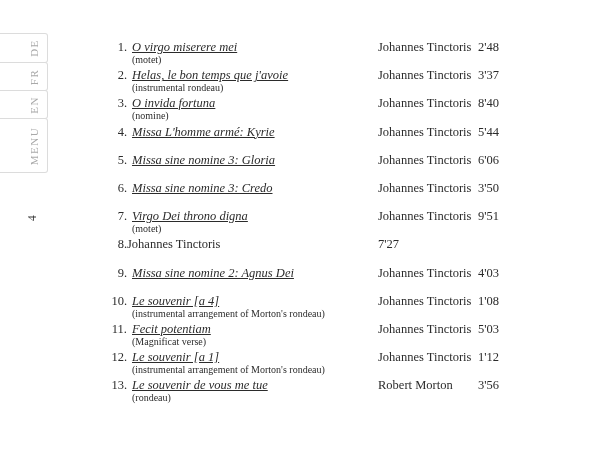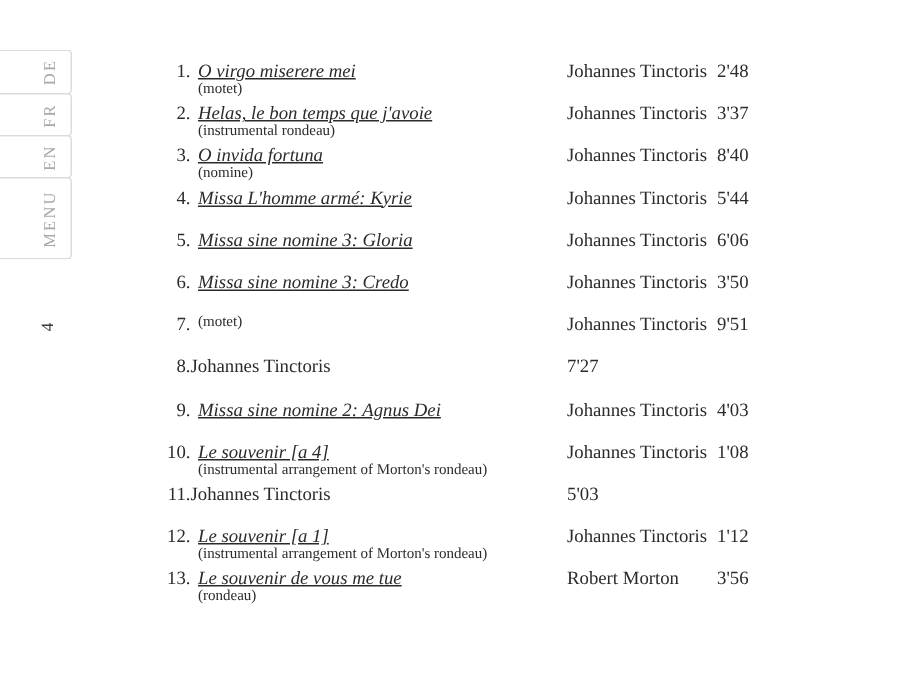--- a/index.html
+++ b/index.html
@@ -183,20 +183,21 @@
       <div class="titles">
         <div class="title">Missa sine nomine 3: Credo</div>
 
       </div>
       <div class="artist">Johannes Tinctoris</div>
       <div class="dur">3'50</div>
     </div>
       <div class="track">
       <div class="no">7.</div>
       <div class="titles">
+        <div class="title">Virgo Dei throno digna</div>
         <div class="sub">(motet)</div>
       </div>
       <div class="artist">Johannes Tinctoris</div>
       <div class="dur">9'51</div>
     </div>
       <div class="track">
       <div class="no">8.</div>
       <div class="artist">Johannes Tinctoris</div>
       <div class="dur">7'27</div>
     </div>
@@ -213,20 +214,24 @@
       <div class="no">10.</div>
       <div class="titles">
         <div class="title">Le souvenir [a 4]</div>
         <div class="sub">(instrumental arrangement of Morton's rondeau)</div>
       </div>
       <div class="artist">Johannes Tinctoris</div>
       <div class="dur">1'08</div>
     </div>
       <div class="track">
       <div class="no">11.</div>
+      <div class="titles">
+        <div class="title">Fecit potentiam</div>
+        <div class="sub">(Magnificat verse)</div>
+      </div>
       <div class="artist">Johannes Tinctoris</div>
       <div class="dur">5'03</div>
     </div>
       <div class="track">
       <div class="no">12.</div>
       <div class="titles">
         <div class="title">Le souvenir [a 1]</div>
         <div class="sub">(instrumental arrangement of Morton's rondeau)</div>
       </div>
       <div class="artist">Johannes Tinctoris</div>

